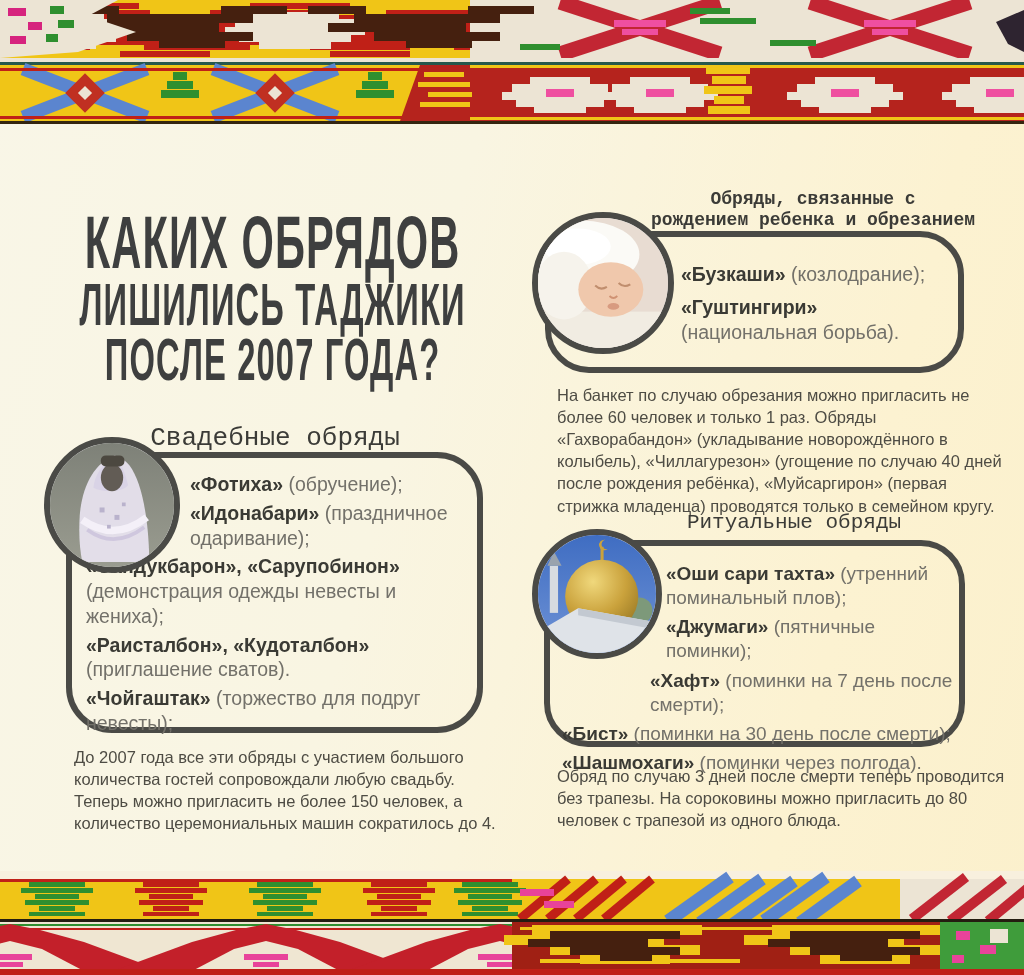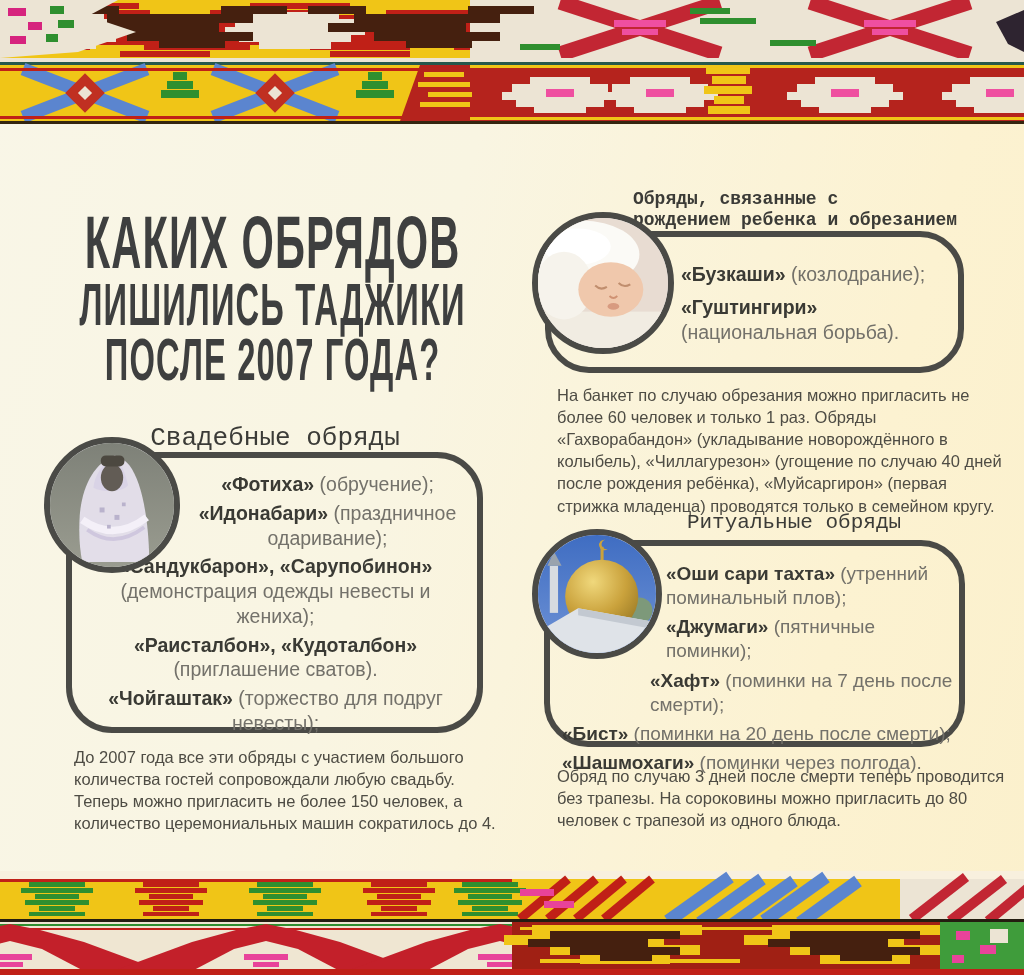--- a/index.html
+++ b/index.html
@@ -13,33 +13,33 @@
 
   
   .title{position:absolute;left:70px;top:206px;width:730px;
          transform:scaleX(0.555);transform-origin:top left;
          text-align:center;color:#3e3f3f;font-weight:700;letter-spacing:2px;line-height:1;}
   .title .t1{font-size:75px;line-height:72px;}
   .title .t2,.title .t3{font-size:59px;line-height:55px;}
 
   
   .sec-heading{position:absolute;font-family:"Liberation Mono","DejaVu Sans Mono",monospace;
-               color:#3b3b37;white-space:pre-line;}
+               color:#3b3b37;white-space:pre-line;text-align:center;}
   .birth-heading{left:633px;top:189px;width:360px;font-size:18px;font-weight:700;line-height:1.16;}
   .wedding-heading{left:68px;top:423px;width:414px;font-size:26px;text-align:center;}
   .ritual-heading{left:598px;top:511px;width:392px;font-size:21px;text-align:center;}
 
   
   .bubble{position:absolute;border:6px solid #4a4a46;box-sizing:border-box;background:transparent;}
   .birth-bubble{left:545px;top:231px;width:419px;height:142px;border-radius:44px;padding:25px 14px 0 130px;}
   .wedding-bubble{left:66px;top:452px;width:417px;height:281px;border-radius:46px;padding:14px 12px 0 14px;}
   .ritual-bubble{left:544px;top:540px;width:421px;height:207px;border-radius:44px;padding:16px 6px 12px 12px;}
 
   .item{font-size:19.5px;line-height:1.27;color:#73716a;margin-bottom:8px;}
-  .wedding-bubble .item{margin-bottom:4px;text-align:center;}
+  .wedding-bubble .item{margin-bottom:4px;}
   .ritual-bubble .item{font-size:19px;margin-bottom:5px;}
   .item .term{font-weight:700;color:#3a3a34;}
   .ind{margin-left:104px;}
   .ind2{margin-left:88px;}
 
   
   .photo{position:absolute;border:6px solid #4a4a46;border-radius:50%;overflow:hidden;
          box-sizing:border-box;background:#ddd;}
   .photo svg{display:block;width:100%;height:100%;}
   .birth-photo{left:532px;top:212px;width:142px;height:142px;}
@@ -360,21 +360,21 @@
     <div class="item ind">
       <span class="term">«Оши сари тахта»</span><span class="desc"> (утренний поминальный плов);</span>
     </div>
     <div class="item ind">
       <span class="term">«Джумаги»</span><span class="desc"> (пятничные поминки);</span>
     </div>
     <div class="item ind2">
       <span class="term">«Хафт»</span><span class="desc"> (поминки на 7 день после смерти);</span>
     </div>
     <div class="item">
-      <span class="term">«Бист»</span><span class="desc"> (поминки на 20 день после смерти);</span>
+      <span class="term">«Бист»</span><span class="desc"> (поминки на 30 день после смерти);</span>
     </div>
     <div class="item">
       <span class="term">«Шашмохаги»</span><span class="desc"> (поминки через полгода).</span>
     </div>
   </div>
 
   <div class="photo ritual-photo">
     <svg viewBox="0 0 100 100" aria-hidden="true">
       <defs>
         <linearGradient id="sky" x1="0" y1="0" x2="0" y2="1">

